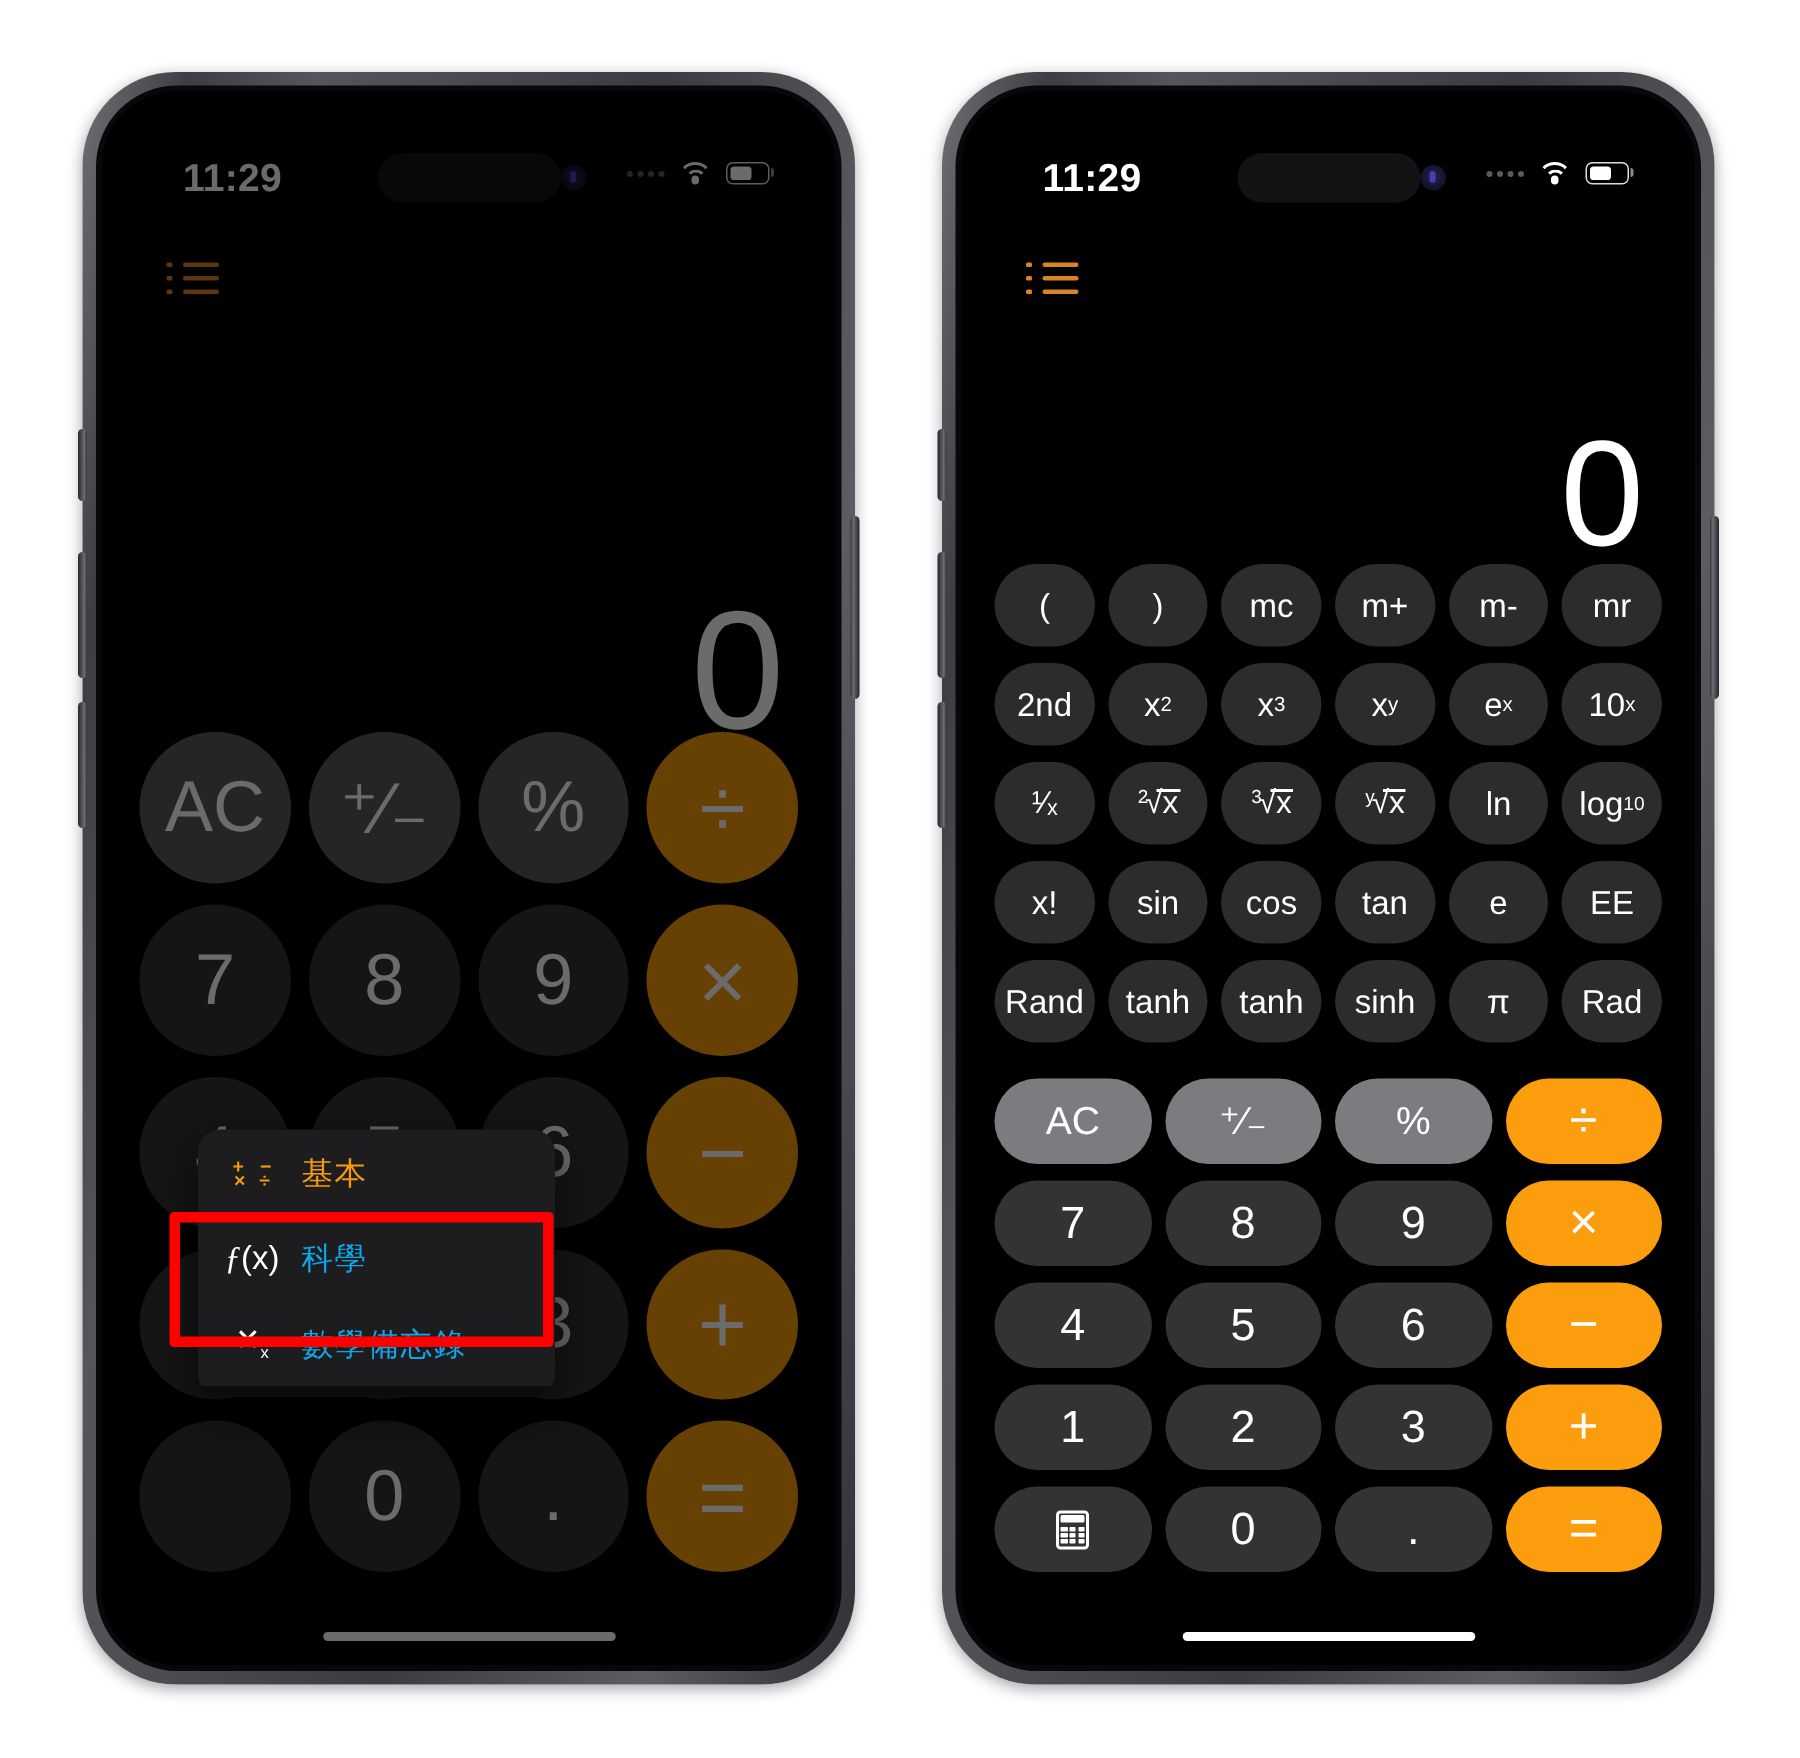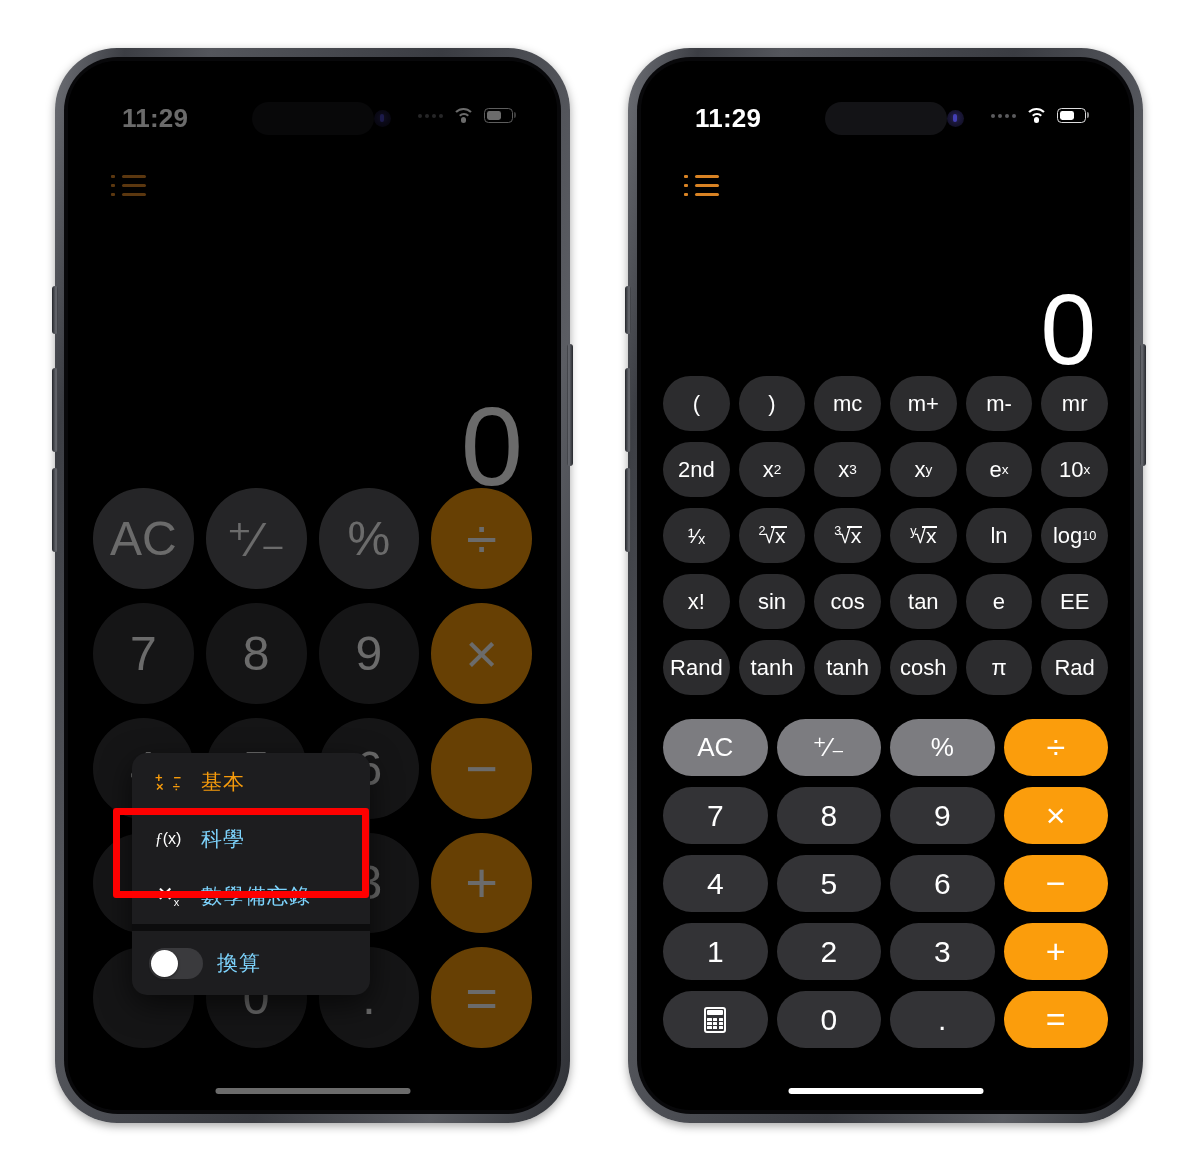--- a/index.html
+++ b/index.html
@@ -133,41 +133,41 @@
   }
   .ctx-row{
     display:flex; align-items:center; gap:14px;
     height:57px; padding:0 17px; cursor:pointer;
   }
   .ctx-row .cicon{
     width:38px; flex:0 0 38px; text-align:center;
     font-size:21px; color:#fff; line-height:1;
     display:flex; align-items:center; justify-content:center;
   }
-  .ctx-row .clabel{ font-size:21px; color:#7dd3fc; letter-spacing:1px; }
+  .ctx-row .clabel{ font-size:21px; color:#0ea5e9; letter-spacing:1px; }
   .ctx-row.sel .cicon, .ctx-row.sel .clabel{ color:#f59a0b; }
   .ctx-sep{ height:7px; background:#0c0c0d; }
   .ctx-row.toggle-row{ height:64px; }
   .tgl{
     position:relative; width:54px; height:31px; flex:0 0 54px;
     border-radius:16px; background:#3a3a3d;
   }
   .tgl .knob{
     position:absolute; left:2px; top:2px;
     width:27px; height:27px; border-radius:50%;
     background:#fff; box-shadow:0 1px 3px rgba(0,0,0,.5);
   }
   
   .opsicon{ position:relative; width:26px; height:22px; }
   .opsicon span{ position:absolute; font-size:13px; font-weight:700; line-height:1; color:#f59a0b; }
   .opsicon .p{ left:0; top:0; }
   .opsicon .m{ right:0; top:0; }
   .opsicon .x{ left:1px; bottom:0; }
   .opsicon .d{ right:1px; bottom:0; }
-  .fx{ font-size:16px; font-style:italic; font-family:"Liberation Serif",serif; }
+  .fx{ font-size:22px; font-style:italic; font-family:"Liberation Serif",serif; }
   .fx b{ font-style:normal; font-family:"Liberation Sans",sans-serif; font-weight:400; }
   .mathnote{ position:relative; font-size:20px; }
   .mathnote sub{ font-size:11px; }
 
   
   .redbox{
     position:absolute; left:45px; top:747px;
     width:256px; height:90px;
     border:7px solid #fe0000; border-radius:3px;
     pointer-events:none;
@@ -318,26 +318,20 @@
 
         <div class="ctx-row">
           <div class="cicon">
             <span class="mathnote">✕<sub>x</sub></span>
           </div>
           <div class="clabel">數學備忘錄</div>
         </div>
 
         <div class="ctx-sep"></div>
 
-        <div class="ctx-row toggle-row">
-          <div class="tgl">
-            <div class="knob"></div>
-          </div>
-          <div class="clabel">換算</div>
-        </div>
       </div>
 
       <div class="redbox"></div>
     </div>
   </div>
 
   <div class="phone phone-right">
     <div class="body"></div>
     <div class="btn-side btn-action"></div>
     <div class="btn-side btn-volup"></div>
@@ -441,21 +435,21 @@
         <div class="key-s">x!</div>
         <div class="key-s">sin</div>
         <div class="key-s">cos</div>
         <div class="key-s">tan</div>
         <div class="key-s">e</div>
         <div class="key-s">EE</div>
 
         <div class="key-s">Rand</div>
         <div class="key-s">tanh</div>
         <div class="key-s">tanh</div>
-        <div class="key-s">cosh</div>
+        <div class="key-s">sinh</div>
         <div class="key-s">π</div>
         <div class="key-s">Rad</div>
       </div>
 
       <div class="sci-num">
         <div class="key-n fn">AC</div>
         <div class="key-n fn">⁺⁄₋</div>
         <div class="key-n fn">%</div>
         <div class="key-n op">÷</div>
         <div class="key-n">7</div>

